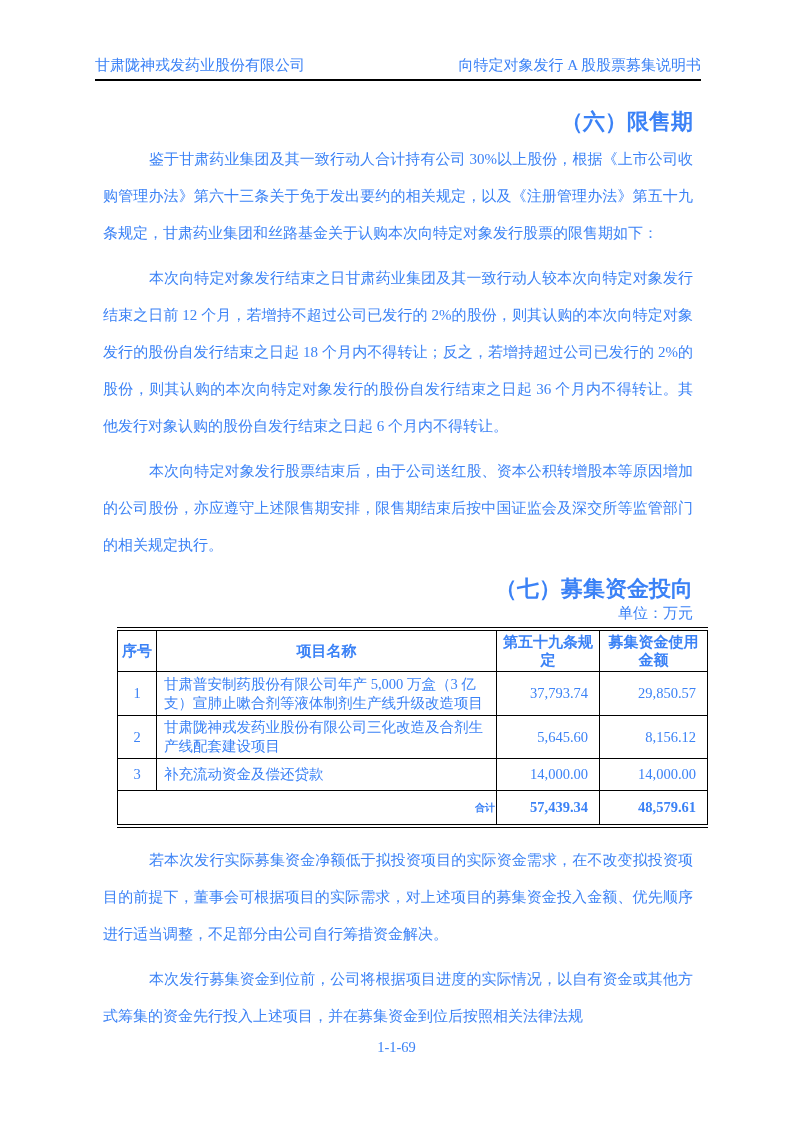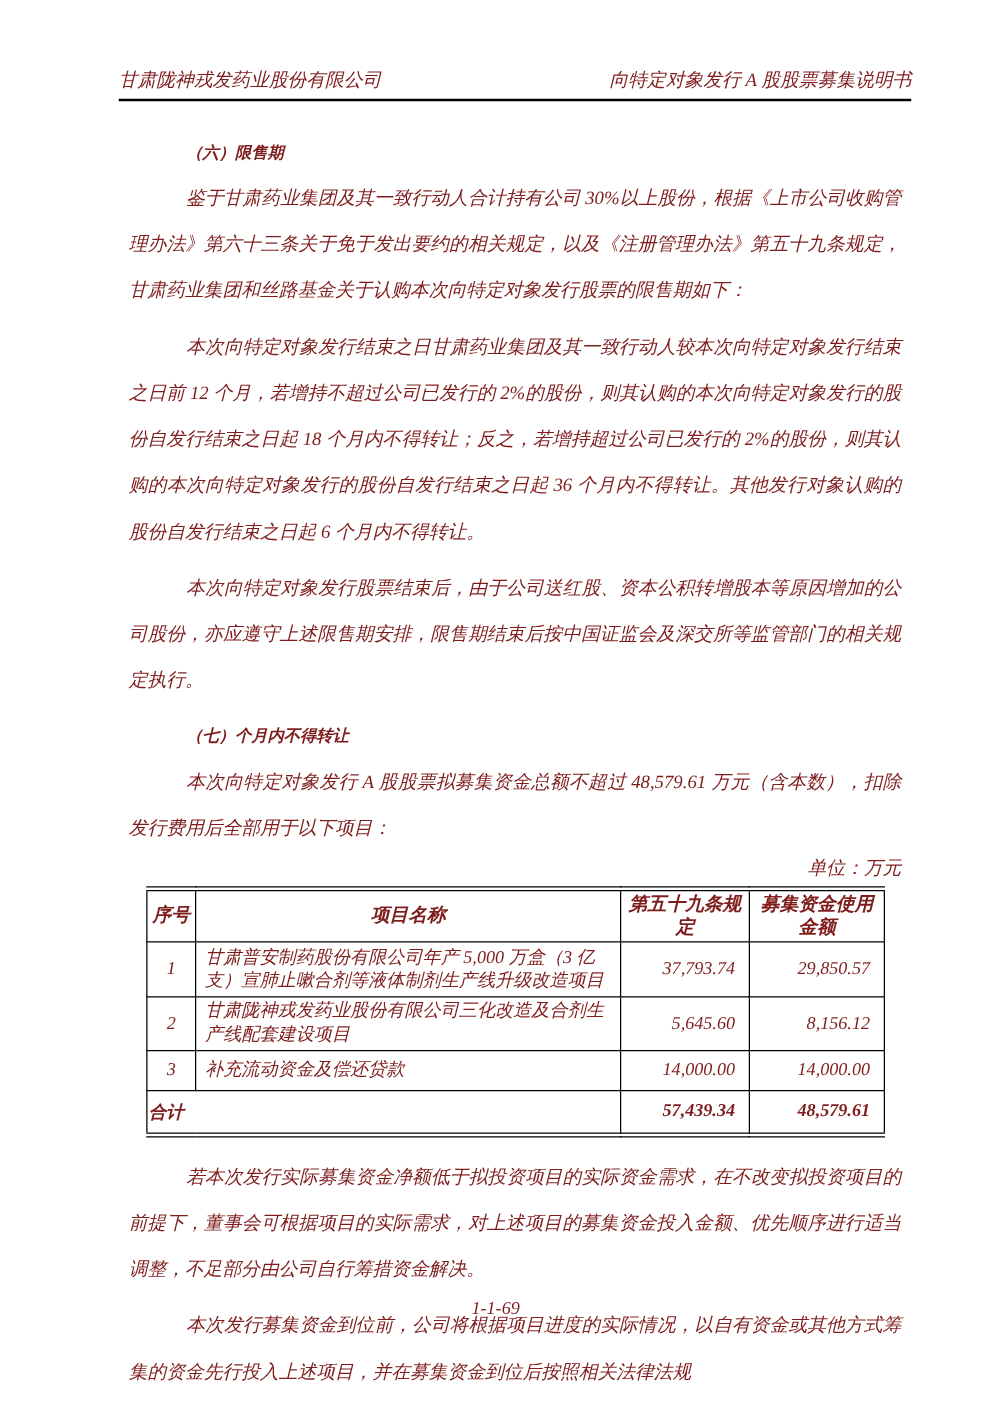--- a/index.html
+++ b/index.html
@@ -2,42 +2,42 @@
 <html><head>
 <meta charset="utf-8">
 <style>
   html, body { margin: 0; padding: 0; background: #ffffff; }
   .page {
     position: relative;
     width: 793px;
     height: 1122px;
     box-sizing: border-box;
     background: #ffffff;
-    color: #7f1d1d;
-    padding: 55px 72px 0 103px;
+    color: #3b82f6;
+    padding: 55px 100px 0 103px;
     font-family: "Liberation Serif", "DejaVu Serif", serif;
     overflow: hidden;
-    font-style: italic;
   }
   .header {
     display: flex;
     justify-content: space-between;
     align-items: flex-end;
     margin: 0 -8px;
     padding-bottom: 4px;
     border-bottom: 2px solid #000;
     font-size: 15px;
     line-height: 20px;
   }
   .sec-heading {
     font-family: "Liberation Sans", "DejaVu Sans", sans-serif;
     font-weight: bold;
-    font-size: 13px;
+    font-size: 22px;
     line-height: 22px;
     margin: 30px 0 0 46px;
+    text-align: right;
   }
   .sec-heading.second { margin-top: 14px; }
   p.body-par {
     font-size: 15px;
     line-height: 37px;
     text-align: justify;
     text-justify: inter-ideograph;
     text-indent: 46px;
     margin: 8px 0 0 0;
   }
@@ -73,23 +73,23 @@
   .th-wrap { display: inline-block; max-width: 96px; }
   .fund-table td { font-size: 14.5px; }
   .fund-table td.cell-no { text-align: center; }
   .fund-table td.cell-name { text-align: left; padding: 2px 7px; line-height: 19px; }
   .fund-table td.cell-num { text-align: right; padding: 2px 11px; }
   .fund-table tr.row-1 td { height: 39px; }
   .fund-table tr.row-2 td { height: 37px; }
   .fund-table tr.row-3 td { height: 27px; }
   .fund-table tr.total-row td { height: 29px; font-weight: bold; }
   .fund-table tr.total-row td.cell-total-label {
-    text-align: left;
+    text-align: right;
     font-family: "Liberation Sans", "DejaVu Sans", sans-serif;
-    font-size: 14px;
+    font-size: 10px;
   }
   .page-footer {
     position: absolute;
     left: 0; right: 0;
     bottom: 66px;
     text-align: center;
     font-size: 14.5px;
   }
 </style>
 </head>
@@ -101,23 +101,22 @@
     <span>甘肃陇神戎发药业股份有限公司</span>
     <span>向特定对象发行 A 股股票募集说明书</span>
   </div>
 
   <div class="sec-heading">（六）限售期</div>
 
   <p class="body-par">鉴于甘肃药业集团及其一致行动人合计持有公司 30%以上股份，根据《上市公司收购管理办法》第六十三条关于免于发出要约的相关规定，以及《注册管理办法》第五十九条规定，甘肃药业集团和丝路基金关于认购本次向特定对象发行股票的限售期如下：</p>
   <p class="body-par">本次向特定对象发行结束之日甘肃药业集团及其一致行动人较本次向特定对象发行结束之日前 12 个月，若增持不超过公司已发行的 2%的股份，则其认购的本次向特定对象发行的股份自发行结束之日起 18 个月内不得转让；反之，若增持超过公司已发行的 2%的股份，则其认购的本次向特定对象发行的股份自发行结束之日起 36 个月内不得转让。其他发行对象认购的股份自发行结束之日起 6 个月内不得转让。</p>
   <p class="body-par">本次向特定对象发行股票结束后，由于公司送红股、资本公积转增股本等原因增加的公司股份，亦应遵守上述限售期安排，限售期结束后按中国证监会及深交所等监管部门的相关规定执行。</p>
 
-  <div class="sec-heading second">（七）个月内不得转让</div>
+  <div class="sec-heading second">（七）募集资金投向</div>
 
-  <p class="body-par">本次向特定对象发行 A 股股票拟募集资金总额不超过 48,579.61 万元（含本数），扣除发行费用后全部用于以下项目：</p>
 
   <div class="unit-label">单位：万元</div>
 
   <table class="fund-table">
     <colgroup>
       <col style="width:39px">
       <col style="width:340px">
       <col style="width:103px">
       <col style="width:108px">
     </colgroup>

